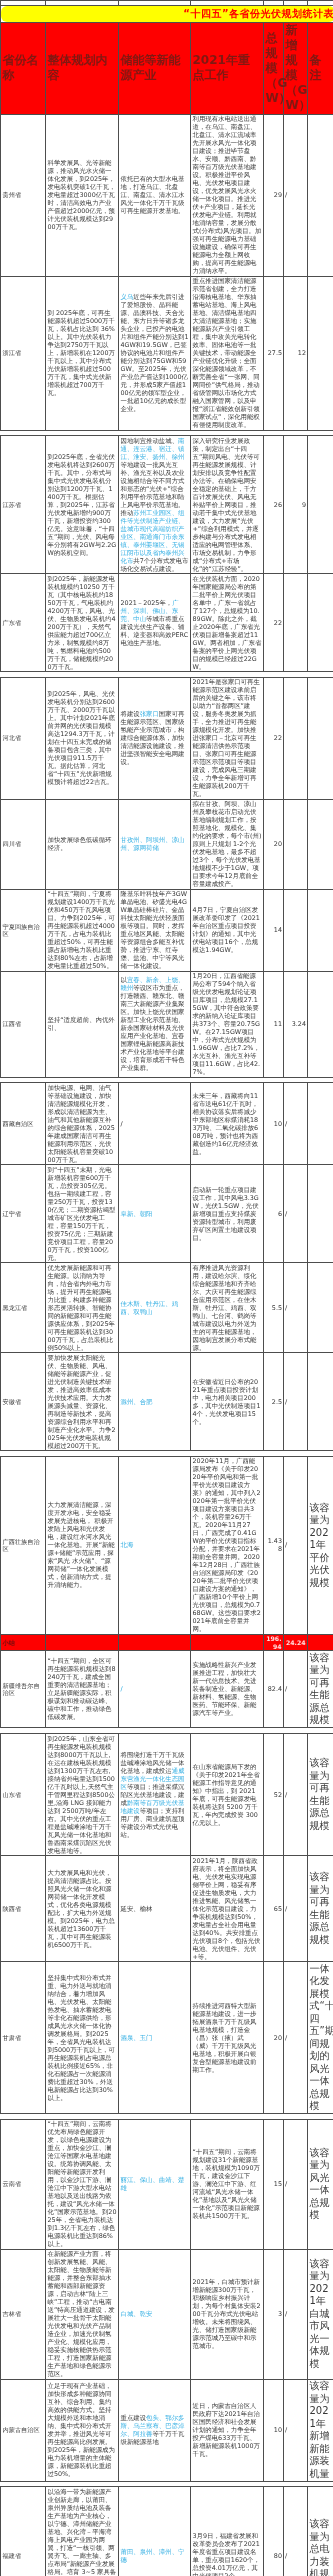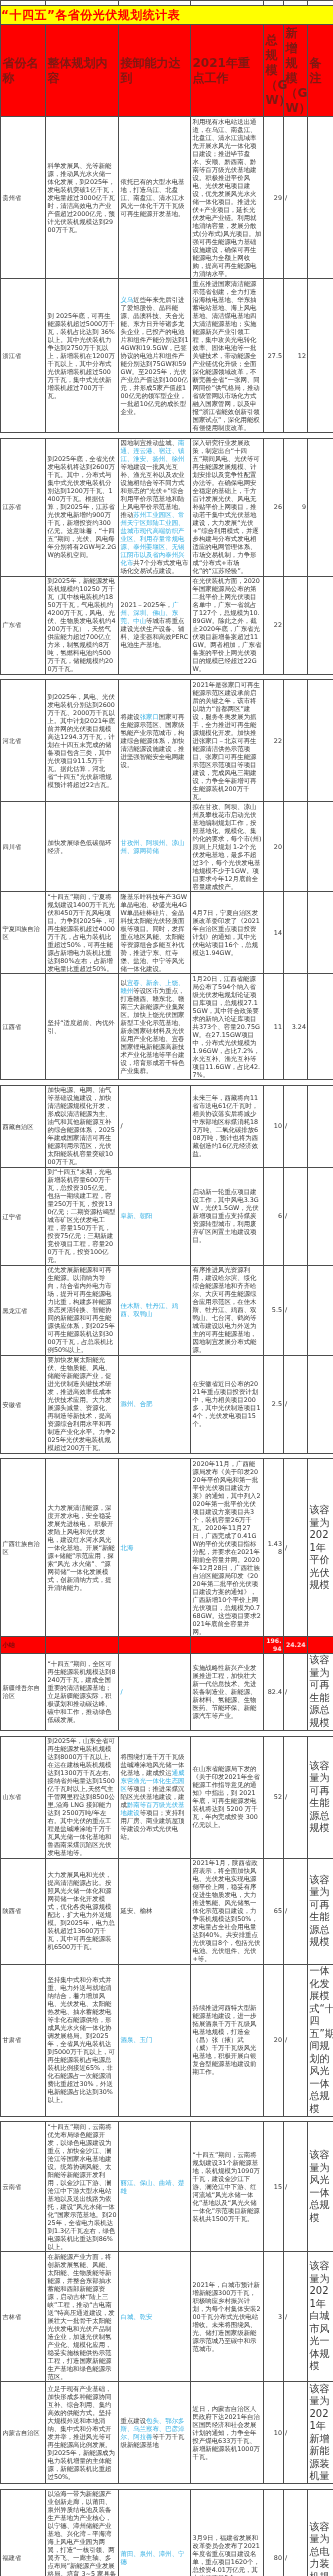--- a/index.html
+++ b/index.html
@@ -1,22 +1,22 @@
 <!DOCTYPE html>
 <html style="font-size:8.2px"><head>
 <meta charset="utf-8">
 <style>
   html,body{margin:0;padding:0;background:#ffffff;}
   body{width:334px;font-family:"DejaVu Sans","Liberation Sans",sans-serif;}
   table{border-collapse:collapse;table-layout:fixed;width:334px;}
   td{border:0.5px solid #4d4d4d;font-size:6.4px;line-height:1.25;color:#383838;
      padding:0.5px 1.5px;vertical-align:middle;word-break:break-all;background:#fff;}
   tr.partial td{height:4.1px;padding:0;}
-  tr.titlerow td{background:#ffff00;color:#fe0000;font-weight:bold;text-align:left;
-     font-size:12px;padding:1.5px 0;letter-spacing:0.5px;}
+  tr.titlerow td{background:#ffff00;color:#fe0000;font-weight:bold;text-align:right;
+     font-size:10px;padding:1.5px 0;letter-spacing:0.5px;border-radius:6px;}
   tr.headrow td{background:#fe0000;color:#801812;font-weight:bold;font-size:12px;
      height:19.6px;padding:0.5px 1.5px;}
   tr.gaprow td{border:none;height:4.6px;padding:0;background:#fff;}
   tr.summary td{background:#fe0000;height:7.2px;padding:0 1.5px;font-size:6.2px;
      font-weight:bold;color:#7a0c0c;}
   tr.summary td.num{color:#ffdede;text-align:right;}
   td.c0{font-size:6.2px;}
   td.c4,td.c5{padding:0.5px 1px;margin-top:41px;}
   td.alignr{text-align:right;}
   td.c6{font-size:10px;}
@@ -44,21 +44,21 @@
       <td></td>
         <td></td>
       <td></td>
     </tr>
     <tr class="titlerow">
       <td colspan="7">“十四五”各省份光伏规划统计表</td>
     </tr>
     <tr class="headrow">
       <td>省份名称</td>
       <td>整体规划内容</td>
-      <td>接卸能力达到</td>
+      <td>储能等新能源产业</td>
       <td>2021年重点工作</td>
       <td>总规模（GW）</td>
       <td>新增规模（GW）</td>
       <td>备注</td>
     </tr>
 
     <tr>
         <td class="c0">贵州省</td>
         <td class="c1">科学发展风、光等新能源，推动风光水火储一体化发展，到2025年，发电装机突破1亿千瓦，发电量超过3000亿千瓦时，清洁高效电力产业产值超过2000亿元，预计光伏装机规模达到2900万千瓦。</td>
         <td class="c2">依托已有的大型水电基地，打造乌江、北盘江、南盘江、清水江水风光一体化千万千瓦级可再生能源开发基地。</td>
@@ -75,21 +75,21 @@
         <td class="c4 alignr">27.5</td>
         <td class="c5 alignr">12</td>
         <td class="c6"></td>
       </tr>
       <tr class="gaprow">
         <td colspan="7"></td>
       </tr>
       <tr>
         <td class="c0">江苏省</td>
         <td class="c1">到2025年底，全省光伏发电装机将达到2600万千瓦。其中，分布式与集中式光伏发电装机分别达到1200万千瓦、1400万千瓦。根据估算，到2025年，江苏省光伏发电新增约900万千瓦，新增投资约300亿元。这意味着，“十四五”期间，光伏、风电每年分别将有2GW与2.2GW的装机空间。</td>
-        <td class="c2"><span>因地制宜推动盐城、</span><span class="blue">南通、连云港、宿迁、镇江、淮安、扬州、徐州</span><span>等地建设一批风光互补、渔光互补以及农业设施相结合等不同方式和形态的“光伏+”综合利用平价示范基地和陆上风电平价示范基地。 推动</span><span class="blue">苏州工业园区、常州天宁区郑陆工业园、盐城市现代高端纺织产业区、利用存量常规电源、泰州姜堰区、无锡江阴市以及省内泰州兴化市</span><span>共7个分布式发电市场化交易试点建设。</span></td>
+        <td class="c2"><span>因地制宜推动盐城、</span><span class="blue">南通、连云港、宿迁、镇江、淮安、扬州、徐州</span><span>等地建设一批风光互补、渔光互补以及农业设施相结合等不同方式和形态的“光伏+”综合利用平价示范基地和陆上风电平价示范基地。 推动</span><span class="blue">苏州工业园区、组件等光伏制造产业链、盐城市现代高端纺织产业区、南通海门市余东镇、泰州姜堰区、无锡江阴市以及省内泰州兴化市</span><span>共7个分布式发电市场化交易试点建设。</span></td>
         <td class="c3">深入研究行业发展政策，制定出台“十四五”期间风电、光伏等可再生能源发展规模、计划安排以及竞争性配置办法等。在确保电网安全稳定的基础上，千方百计发展光伏、风电无补贴平价上网项目，推动若干集中式光伏基地建设，大力发展“光伏+”综合利用模式，并逐步构建与分布式发电相适应的电网管理体系、市场交易机制，力争形成“分布式+市场化”的“江苏经验”。</td>
         <td class="c4 alignr">26</td>
         <td class="c5 alignr">9</td>
         <td class="c6"></td>
       </tr>
       <tr>
         <td class="c0">广东省</td>
         <td class="c1">到2025年，新能源发电装机规模约10250 万千瓦（其中核电装机约1850万千瓦，气电装机约4200万千瓦，风电、光伏、生物质发电装机约4200万千瓦），天然气供应能力超过700亿立方米，制氢规模约8万吨，氢燃料电池约500万千瓦，储能规模约200万千瓦。</td>
         <td class="c2"><span>2021－2025年，</span><span class="blue">广州、深圳、佛山、东莞、中山</span><span>等城市将重点建设光伏生产设备、辅料、逆变器和高效PERC电池生产基地。</span></td>
         <td class="c3">在光伏装机方面，2020年国家能源局公布的第二批平价上网光伏项目名单中，广东一省就占了127个，总规模为10.89GW。除此之外，截止2020年底，广东省光伏项目新增备案超过11GW。两者相加，广东省备案的平价上网光伏项目的规模已经超过22GW。</td>

